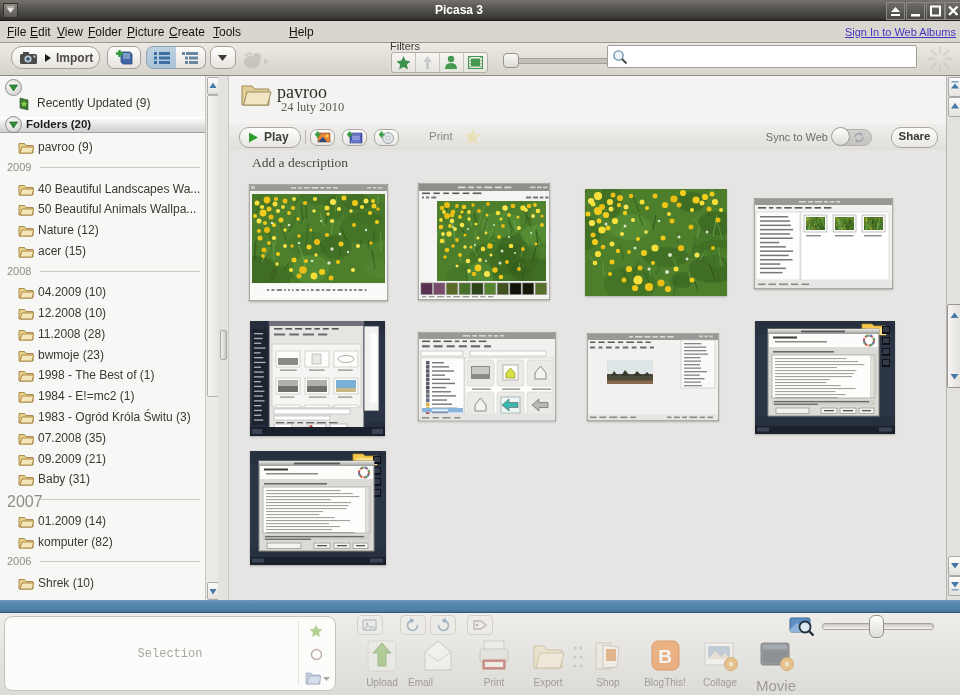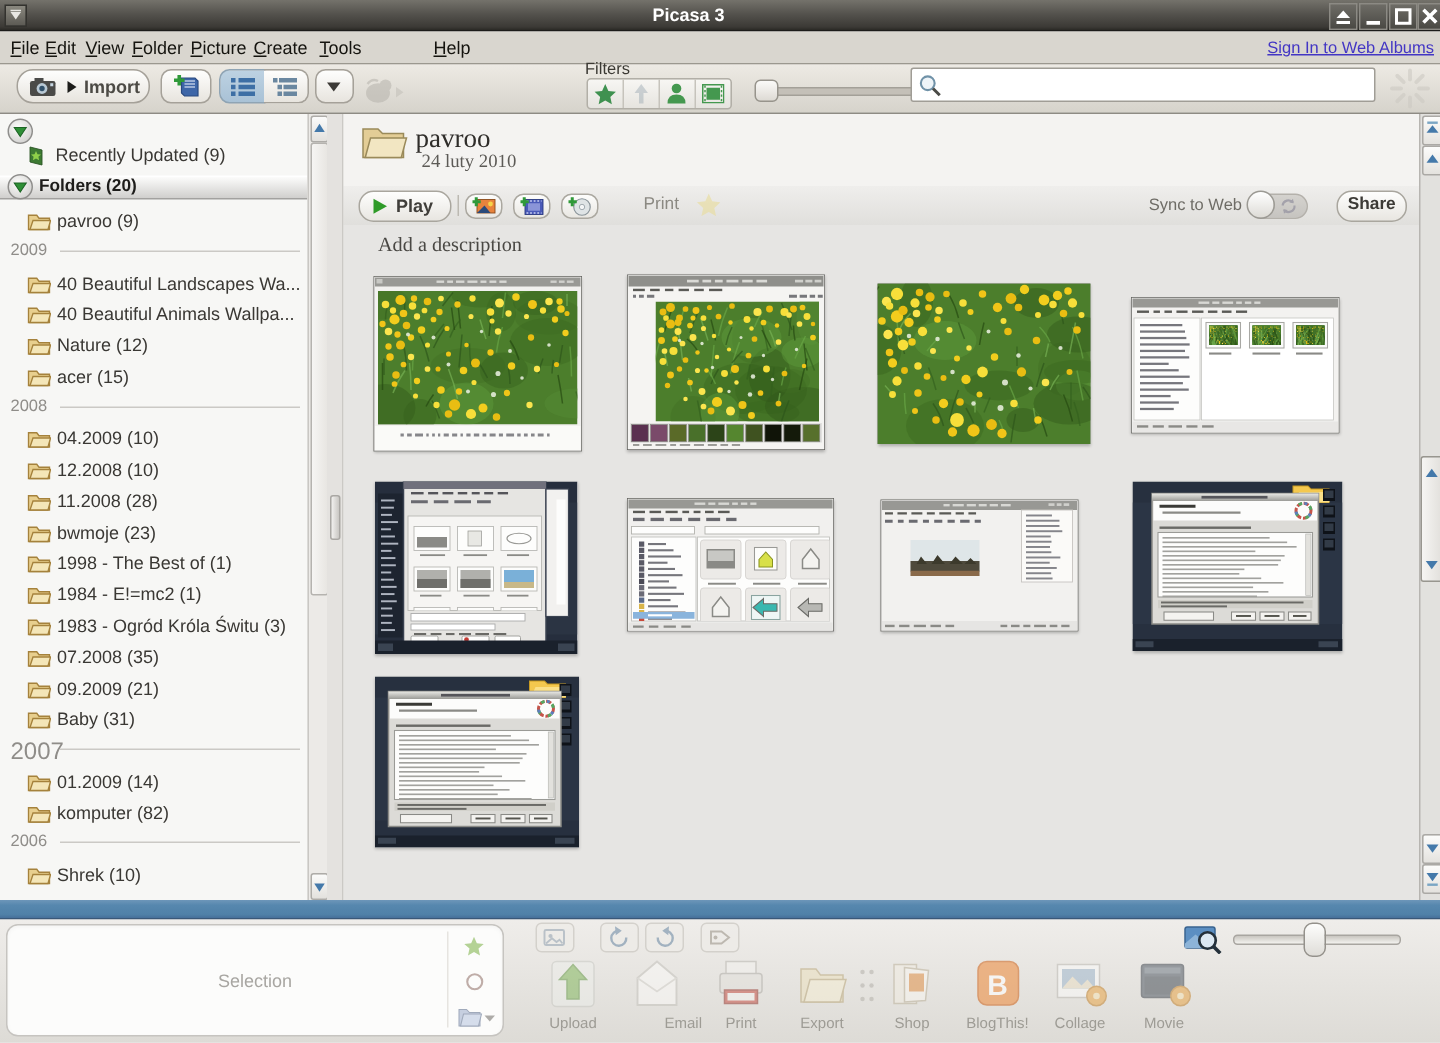--- a/index.html
+++ b/index.html
@@ -200,21 +200,21 @@
         <path d="M2 12 L4 6 L15.7 6 L14 12 Z" fill="#f4e6b8" stroke="#a5823c" stroke-width="0.9"></path>
       </svg>
     </div>
   <div class="a" style="left:38px;top:106px;font-size:12px;color:#3a3834;white-space:nowrap;">40 Beautiful Landscapes Wa...</div>
   <div class="a" style="left:18px;top:127px;">
       <svg width="16" height="13">
         <path d="M1 2.5 L6.5 2.5 L8 4.5 L15 4.5 L15 12 L1 12 Z" fill="#e8cf8e" stroke="#a5823c" stroke-width="0.9"></path>
         <path d="M2 12 L4 6 L15.7 6 L14 12 Z" fill="#f4e6b8" stroke="#a5823c" stroke-width="0.9"></path>
       </svg>
     </div>
-  <div class="a" style="left:38px;top:126px;font-size:12px;color:#3a3834;white-space:nowrap;">40 Beautiful Animals Wallpa...</div>
+  <div class="a" style="left:38px;top:126px;font-size:12px;color:#3a3834;white-space:nowrap;">50 Beautiful Animals Wallpa...</div>
   <div class="a" style="left:18px;top:148px;">
       <svg width="16" height="13">
         <path d="M1 2.5 L6.5 2.5 L8 4.5 L15 4.5 L15 12 L1 12 Z" fill="#e8cf8e" stroke="#a5823c" stroke-width="0.9"></path>
         <path d="M2 12 L4 6 L15.7 6 L14 12 Z" fill="#f4e6b8" stroke="#a5823c" stroke-width="0.9"></path>
       </svg>
     </div>
   <div class="a" style="left:38px;top:147px;font-size:12px;color:#3a3834;white-space:nowrap;">Nature (12)</div>
   <div class="a" style="left:18px;top:169px;">
       <svg width="16" height="13">
         <path d="M1 2.5 L6.5 2.5 L8 4.5 L15 4.5 L15 12 L1 12 Z" fill="#e8cf8e" stroke="#a5823c" stroke-width="0.9"></path>
@@ -426,21 +426,21 @@
         <path d="M2 5 L10 5 L6 10.5 Z" fill="#4479aa"></path>
         <rect x="2.5" y="12" width="7" height="1.6" fill="#7ba6c4"></rect>
       </svg>
     </div>
 </div>
 
 <div class="a" style="left:0;top:600px;width:960px;height:12px;background:linear-gradient(#6d96b9,#5687ae 30%,#5081a8 80%,#47709a);border-bottom:1px solid #3a5878;"></div>
 <div class="a" style="left:0;top:613px;width:960px;height:82px;background:linear-gradient(#efedea,#dddbd6);">
 
   <div class="a" style="left:4px;top:3px;width:330px;height:73px;background:#fcfcfb;border:1px solid #c6c4c0;border-radius:8px;box-shadow:inset 0 1px 3px rgba(0,0,0,0.04);">
-    <div class="a" style="left:0;top:30px;width:330px;text-align:center;font-size:12px;color:#a8a6a2;">Selection</div>
+    <div class="a" style="left:0;top:30px;width:330px;text-align:center;font-size:12px;color:#a8a6a2;font-family:Liberation Mono, monospace;">Selection</div>
     <div class="a" style="left:293px;top:4px;width:1px;height:64px;background:#e6e4e0;"></div>
     <svg class="a" style="left:304px;top:7px;opacity:.75" width="14" height="14">
         <path d="M7 0.5 L8.9 4.8 L13.5 5.3 L10 8.4 L11 13 L7 10.7 L3 13 L4 8.4 L0.5 5.3 L5.1 4.8 Z" fill="#9cc474"></path>
       </svg>
     <svg class="a" style="left:305px;top:31px;opacity:.8" width="13" height="13">
         <circle cx="6.5" cy="6.5" r="5" fill="none" stroke="#b09a94" stroke-width="1.4"></circle>
       </svg>
     <svg class="a" style="left:300px;top:52px;opacity:.8" width="26" height="17">
       <path d="M1 4 L6 4 L8 6 L15 6 L15 15 L1 15 Z" fill="#b9c4da" stroke="#8a96ac" stroke-width="0.7"></path>
       <path d="M2 15 L4 7 L16 7 L14 15 Z" fill="#ccd6e8" stroke="#8a96ac" stroke-width="0.7"></path>
@@ -480,21 +480,21 @@
   <path d="M22 4 L31 14 L26 14 L26 27 L18 27 L18 14 L13 14 Z" fill="#6fae43" stroke="#4c8a28" stroke-width="1"></path>
 </svg>
     </div>
   <div class="a" style="left:352px;top:64px;width:60px;text-align:center;font-size:10px;color:#97958e;opacity:.9;">Upload</div>
   <div class="a" style="left:416px;top:26px;width:44px;height:34px;opacity:0.55;">
       <svg width="44" height="34">
   <path d="M9 13 L22 2 L35 13 L35 31 L9 31 Z" fill="#fbfaf8" stroke="#c5c3bd" stroke-width="1.3"></path>
   <path d="M9 13 L22 22 L35 13" fill="none" stroke="#d5d3cd" stroke-width="1.2"></path>
 </svg>
     </div>
-  <div class="a" style="left:408px;top:64px;width:60px;text-align:right;font-size:10px;color:#97958e;opacity:.9;">Email</div>
+  <div class="a" style="left:408px;top:64px;width:60px;text-align:left;font-size:10px;color:#97958e;opacity:.9;">Email</div>
   <div class="a" style="left:472px;top:26px;width:44px;height:34px;opacity:0.5;">
       <svg width="44" height="34">
   <rect x="12" y="2" width="20" height="9" fill="#f4f3f0" stroke="#b5b2ac" stroke-width="1"></rect>
   <rect x="8" y="10" width="28" height="13" rx="2" fill="#e3e1dc" stroke="#aBA8a2" stroke-width="1"></rect>
   <rect x="11" y="21" width="22" height="9" fill="#c44438" stroke="#8e2a20" stroke-width="1"></rect>
   <rect x="13" y="23" width="18" height="5" fill="#f6f5f2"></rect>
 </svg>
     </div>
   <div class="a" style="left:464px;top:64px;width:60px;text-align:center;font-size:10px;color:#97958e;opacity:.9;">Print</div>
   <div class="a" style="left:526px;top:26px;width:44px;height:34px;opacity:0.5;">
@@ -542,21 +542,21 @@
   <div class="a" style="left:690px;top:64px;width:60px;text-align:center;font-size:10px;color:#97958e;opacity:.9;">Collage</div>
   <div class="a" style="left:754px;top:26px;width:44px;height:34px;opacity:0.5;">
       <svg width="44" height="34">
   <rect x="7" y="4" width="28" height="22" rx="2" fill="#46505c" stroke="#2e3640" stroke-width="1"></rect>
   <rect x="9" y="6" width="24" height="4" fill="#67727e"></rect>
   <rect x="9" y="12" width="24" height="12" fill="#39424c"></rect>
   <circle cx="33" cy="25" r="6.5" fill="#e8a03c" stroke="#c07a1c" stroke-width="1"></circle>
   <circle cx="33" cy="25" r="2.2" fill="#f6e2b2"></circle>
 </svg>
     </div>
-  <div class="a" style="left:746px;top:64px;width:60px;text-align:center;font-size:10px;color:#97958e;opacity:.9;">Movie</div>
+  <div class="a" style="left:746px;top:64px;width:60px;text-align:center;font-size:15px;color:#97958e;opacity:.9;">Movie</div>
   <svg class="a" style="left:789px;top:3px" width="26" height="20">
     <rect x="1" y="2" width="20" height="14" rx="1.5" fill="#5c8fc2" stroke="#3a6490" stroke-width="1"></rect>
     <path d="M1 13 L8 7 L13 11 L17 8 L21 11 L21 16 L1 16 Z" fill="#8db4d8"></path>
     <circle cx="16" cy="11" r="5.5" fill="#dce8f2" stroke="#24303a" stroke-width="1.8"></circle>
     <path d="M20 15 L24.5 19.5" stroke="#24303a" stroke-width="2.4"></path>
   </svg>
   <div class="a" style="left:822px;top:10px;width:110px;height:5px;background:linear-gradient(#c9c6c0,#f4f3f0);border:1px solid #a8a5a0;border-radius:3px;"></div>
   <div class="a" style="left:869px;top:2px;width:13px;height:21px;background:linear-gradient(#fdfdfc,#dfddd8);border:1px solid #94918b;border-radius:6px;"></div>
 </div>
 

